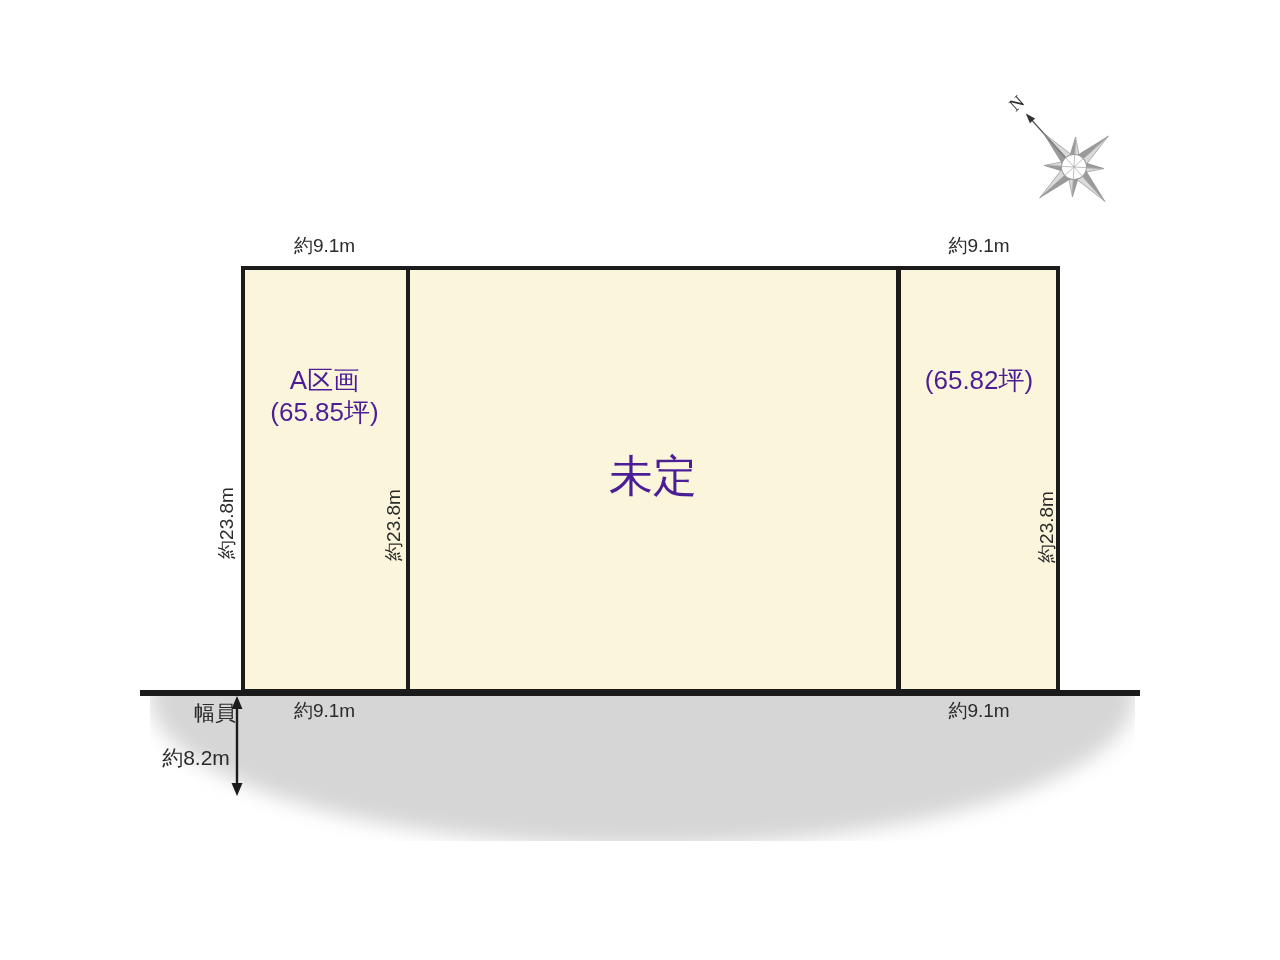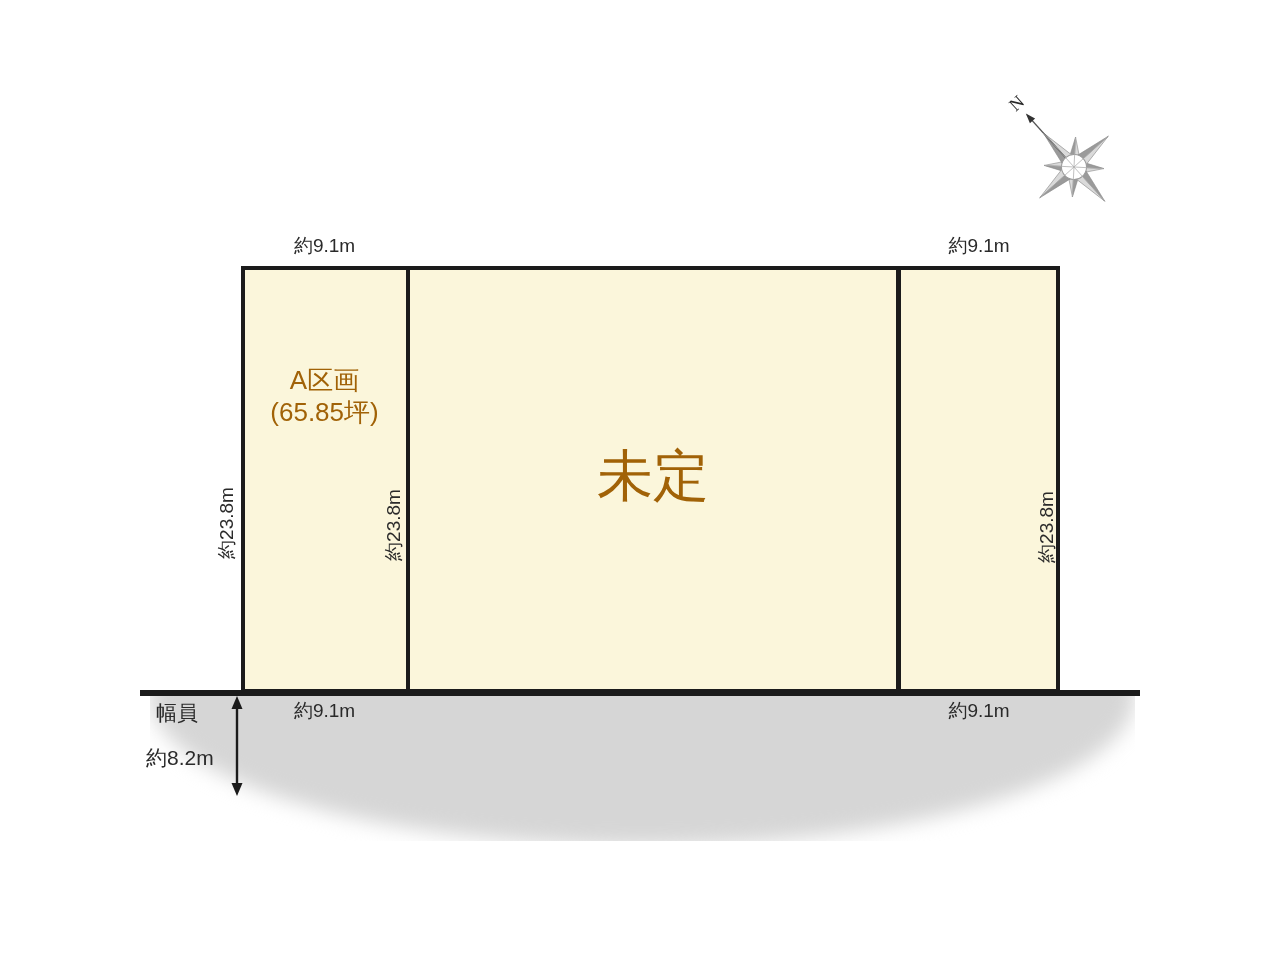--- a/index.html
+++ b/index.html
@@ -40,28 +40,28 @@
   .dim-bot-e{left:898px;top:698px;width:162px;text-align:center;}
   .dim-vert{
     font-size:19px;white-space:nowrap;
     transform:translate(-50%,-50%) rotate(-90deg);
   }
   .dim-vert-left{left:227px;top:523px;}
   .dim-vert-mid{left:394px;top:525px;}
   .dim-vert-right{left:1047px;top:527px;}
 
   
-  .plot-label{text-align:center;line-height:32px;font-size:26px;color:#a16207;}
+  .plot-label{text-align:center;line-height:32px;font-size:26px;color:#4c1d95;}
   .plot-label-a{left:243px;top:364px;width:163px;}
   .plot-label-e{left:898px;top:364px;width:162px;}
-  .plot-label-center{left:410px;top:450px;width:486px;font-size:56px;line-height:52px;}
+  .plot-label-center{left:410px;top:450px;width:486px;font-size:44px;line-height:52px;}
 
   
-  .road-width-l1{left:156px;top:699px;width:80px;text-align:left;font-size:21px;}
-  .road-width-l2{left:146px;top:744px;width:100px;font-size:21px;}
+  .road-width-l1{left:156px;top:699px;width:80px;text-align:right;font-size:21px;}
+  .road-width-l2{left:146px;top:744px;width:100px;text-align:center;font-size:21px;}
   .width-arrow{left:222px;top:694px;}
 
   
   .compass{left:990px;top:88px;}
 </style>
 </head>
 <body>
 
 <svg class="abs compass" width="150" height="135" viewBox="0 0 150 135">
   <g transform="translate(84,79) rotate(-42)">
@@ -123,20 +123,21 @@
 <div class="abs divider divider-e"></div>
 
 <div class="abs plot-label plot-label-a">
   <div>A区画</div>
   <div>(65.85坪)</div>
 </div>
 <div class="abs plot-label plot-label-center">
   <div>未定</div>
 </div>
 <div class="abs plot-label plot-label-e">
+  <div>(65.82坪)</div>
 </div>
 
 <div class="abs dim dim-top-a">約9.1m</div>
 <div class="abs dim dim-top-e">約9.1m</div>
 
 <div class="abs dim dim-vert dim-vert-left">約23.8m</div>
 <div class="abs dim dim-vert dim-vert-mid">約23.8m</div>
 <div class="abs dim dim-vert dim-vert-right">約23.8m</div>
 
 <div class="abs road-line"></div>

